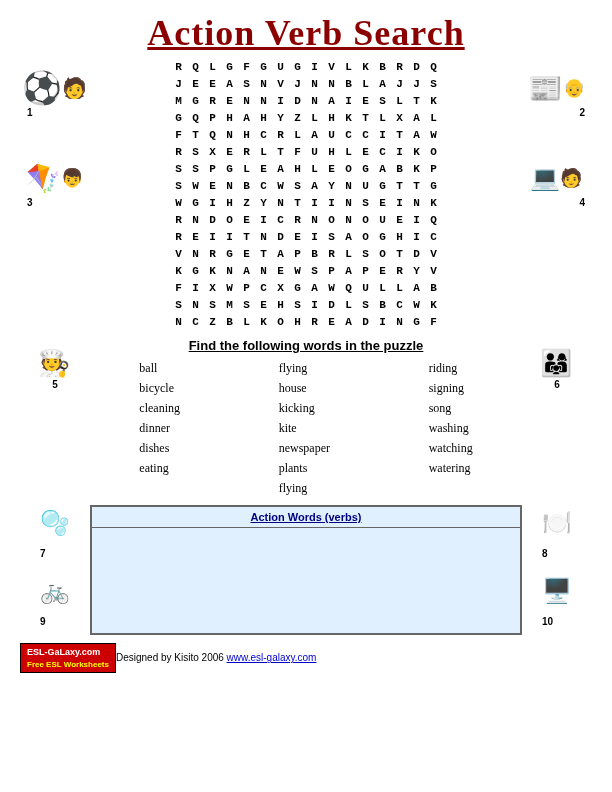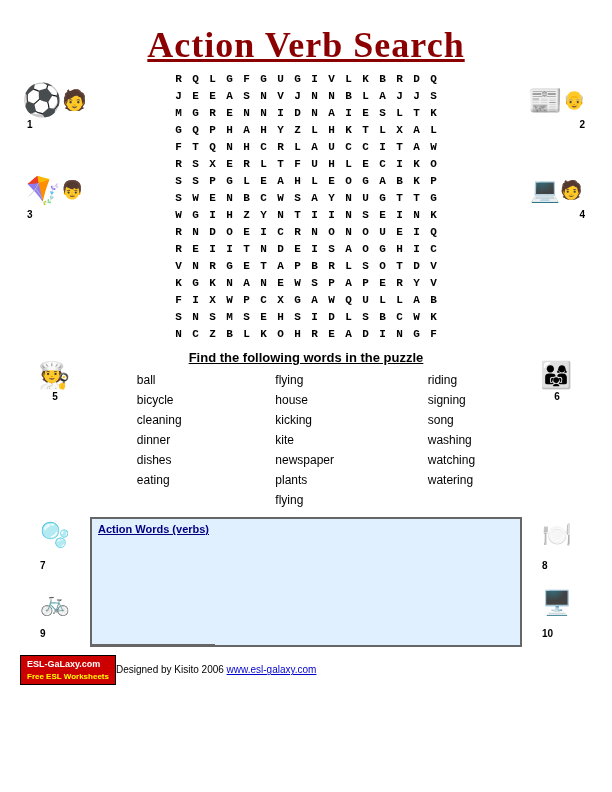--- a/index.html
+++ b/index.html
@@ -9,21 +9,21 @@
       background: #fff;
       font-family: Arial, sans-serif;
       overflow: hidden;
       position: relative;
     }
 
     .page {
       width: 612px;
       height: 696px;
       position: relative;
-      padding: 20px 20px;
+      padding: 8px 20px;
     }
 
     
     .title {
       text-align: center;
       font-size: 36px;
       font-weight: bold;
       color: #8B0000;
       font-family: 'Times New Roman', serif;
       text-decoration: underline;
@@ -127,20 +127,21 @@
       font-weight: bold;
       text-decoration: underline;
       margin-bottom: 6px;
     }
 
     .word-columns {
       display: flex;
       flex-direction: row;
       justify-content: space-around;
       font-size: 12px;
+      font-family: Liberation Serif, serif;
     }
 
     .word-col {
       display: flex;
       flex-direction: column;
       align-items: flex-start;
       gap: 2px;
     }
 
     .word-col span {
@@ -192,21 +193,21 @@
       display: flex;
       flex-direction: row;
       gap: 8px;
       height: 130px;
     }
 
     .assoc-box {
       flex: 1;
       border: 2px solid #666;
       display: flex;
-      flex-direction: row;
+      flex-direction: column;
     }
 
     .assoc-box-header {
       padding: 4px 6px;
       font-size: 11px;
       font-weight: bold;
       text-decoration: underline;
       text-align: center;
       border-bottom: 1px solid #666;
     }

